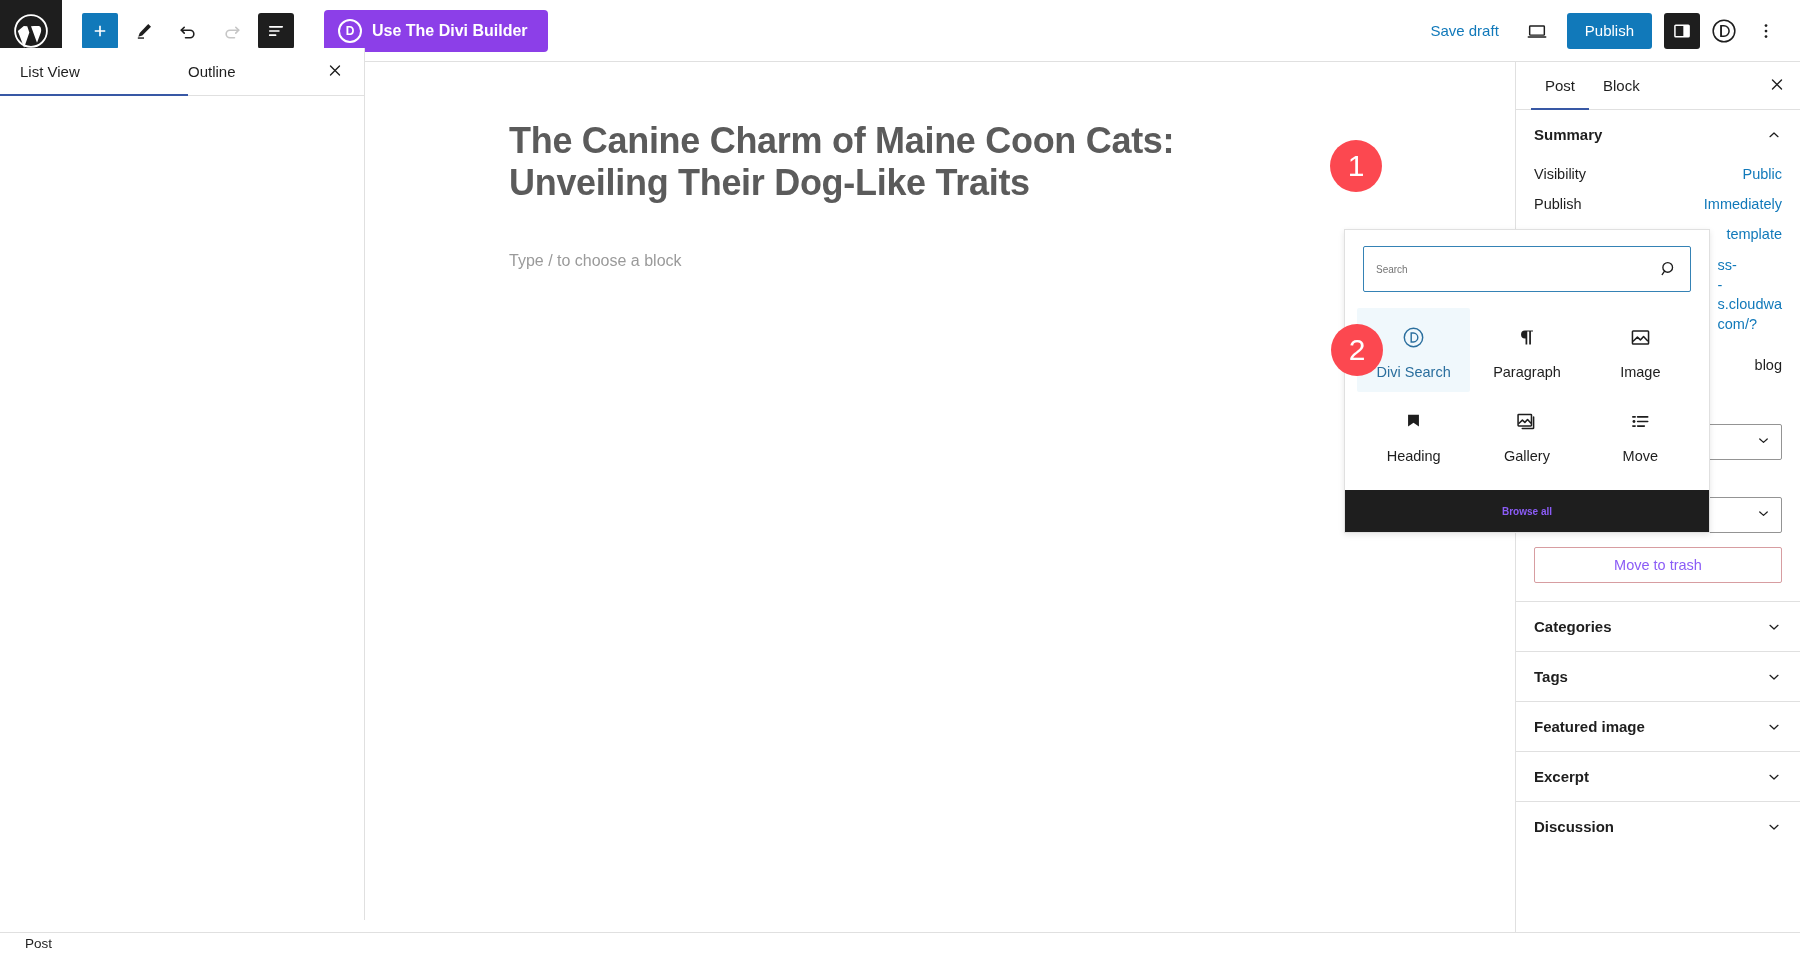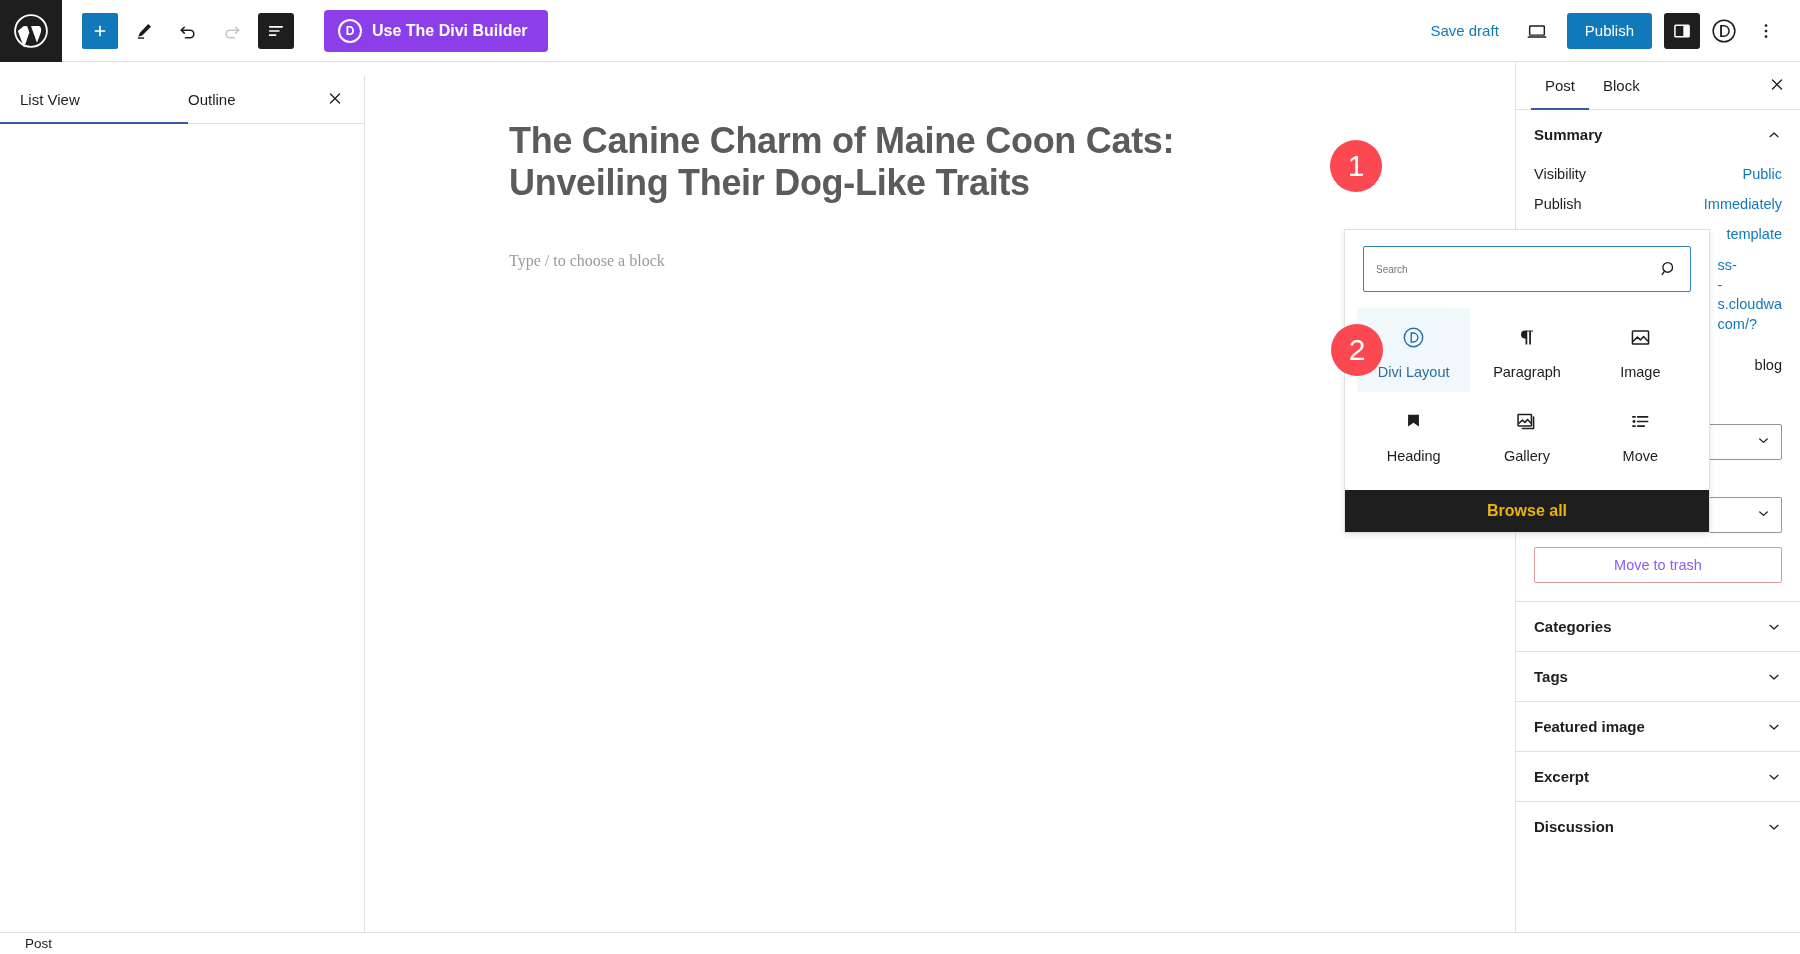--- a/index.html
+++ b/index.html
@@ -63,21 +63,21 @@
   }
   .icon-sq {
     width: 36px; height: 36px; display: flex; align-items: center;
     justify-content: center; cursor: pointer; background: none; border: none;
     color: #1e1e1e;
   }
   .icon-sq.dark { background: #1e1e1e; color: #fff; border-radius: 3px; }
 
   
   .listview {
-    position: absolute; top: 76px; left: 0; width: 365px; height: 872px;
+    position: absolute; top: 48px; left: 0; width: 365px; height: 872px;
     background: #fff; border-right: 1px solid #e0e0e0;
   }
   .lv-tabs {
     display: flex; align-items: center; height: 48px;
     border-bottom: 1px solid #e0e0e0; position: relative;
   }
   .lv-tab {
     font-size: 15px; color: #1e1e1e; background: none; border: none;
     cursor: pointer; height: 48px; font-family: "Liberation Sans", sans-serif;
     display: flex; align-items: center; position: relative;
@@ -98,21 +98,21 @@
     position: absolute; top: 62px; left: 366px; right: 285px; bottom: 20px;
     background: #ffffff; overflow: hidden;
   }
   .post-title {
     position: absolute; left: 143px; top: 58px; width: 800px;
     font-size: 36px; font-weight: 700; color: #5b5b5b;
     line-height: 1.18; letter-spacing: -0.3px;
   }
   .block-placeholder {
     position: absolute; left: 143px; top: 190px;
-    font-size: 16px; color: #9a9a9a; font-family: Liberation Serif, serif;
+    font-size: 16px; color: #9a9a9a;
   }
 
   
   .badge {
     position: absolute; border-radius: 50%;
     background: #fc4850; color: #fff;
     display: flex; align-items: center; justify-content: center;
     font-size: 30px; font-weight: 400; line-height: 1;
     font-family: "Liberation Sans", sans-serif;
     z-index: 60;
@@ -152,22 +152,22 @@
     display: flex; flex-direction: column; align-items: center;
     justify-content: center; gap: 14px; padding: 16px 4px 12px 4px;
     background: none; border: none; cursor: pointer; border-radius: 2px;
     font-family: "Liberation Sans", sans-serif;
   }
   .ins-item .glyph { height: 26px; display: flex; align-items: center; color: #1e1e1e; }
   .ins-item .lbl { font-size: 14.5px; color: #1e1e1e; }
   .ins-item.selected { background: #f0f8fc; }
   .ins-item.selected .glyph, .ins-item.selected .lbl { color: #2b6f9e; }
   .browse-all {
-    width: 100%; background: #1e1e1e; color: #eab308; border: none;
-    height: 42px; font-size: 16px; font-weight: 700; cursor: pointer;
+    width: 100%; background: #1e1e1e; color: #8b5cf6; border: none;
+    height: 42px; font-size: 10px; font-weight: 700; cursor: pointer;
     font-family: "Liberation Sans", sans-serif;
   }
 
   
   .sidebar {
     position: absolute; top: 62px; right: 0; width: 285px; bottom: 20px;
     background: #fff; border-left: 1px solid #e0e0e0; overflow: hidden;
   }
   .sb-tabs {
     display: flex; align-items: center; height: 48px;
@@ -348,21 +348,21 @@
     </div>
 
     <div class="ins-grid">
       <button class="ins-item selected">
         <span class="glyph">
           <svg width="23" height="23" viewBox="0 0 24 24" fill="none" stroke="currentColor" stroke-width="1.5">
             <circle cx="12" cy="12" r="9.6"></circle>
             <path d="M9.6 7.4h2.3a4.6 4.6 0 0 1 0 9.2H9.6z"></path>
           </svg>
         </span>
-        <span class="lbl">Divi Layout</span>
+        <span class="lbl">Divi Search</span>
       </button>
 
       <button class="ins-item">
         <span class="glyph">
           <svg width="22" height="22" viewBox="0 0 24 24" fill="currentColor">
             <path d="M18.5 4.2v1.7h-2.2v14.2h-1.9V5.9h-2.1v14.2h-1.9v-6.5h-.6a4.3 4.3 0 0 1 0-8.6h8.7z"></path>
           </svg>
         </span>
         <span class="lbl">Paragraph</span>
       </button>

